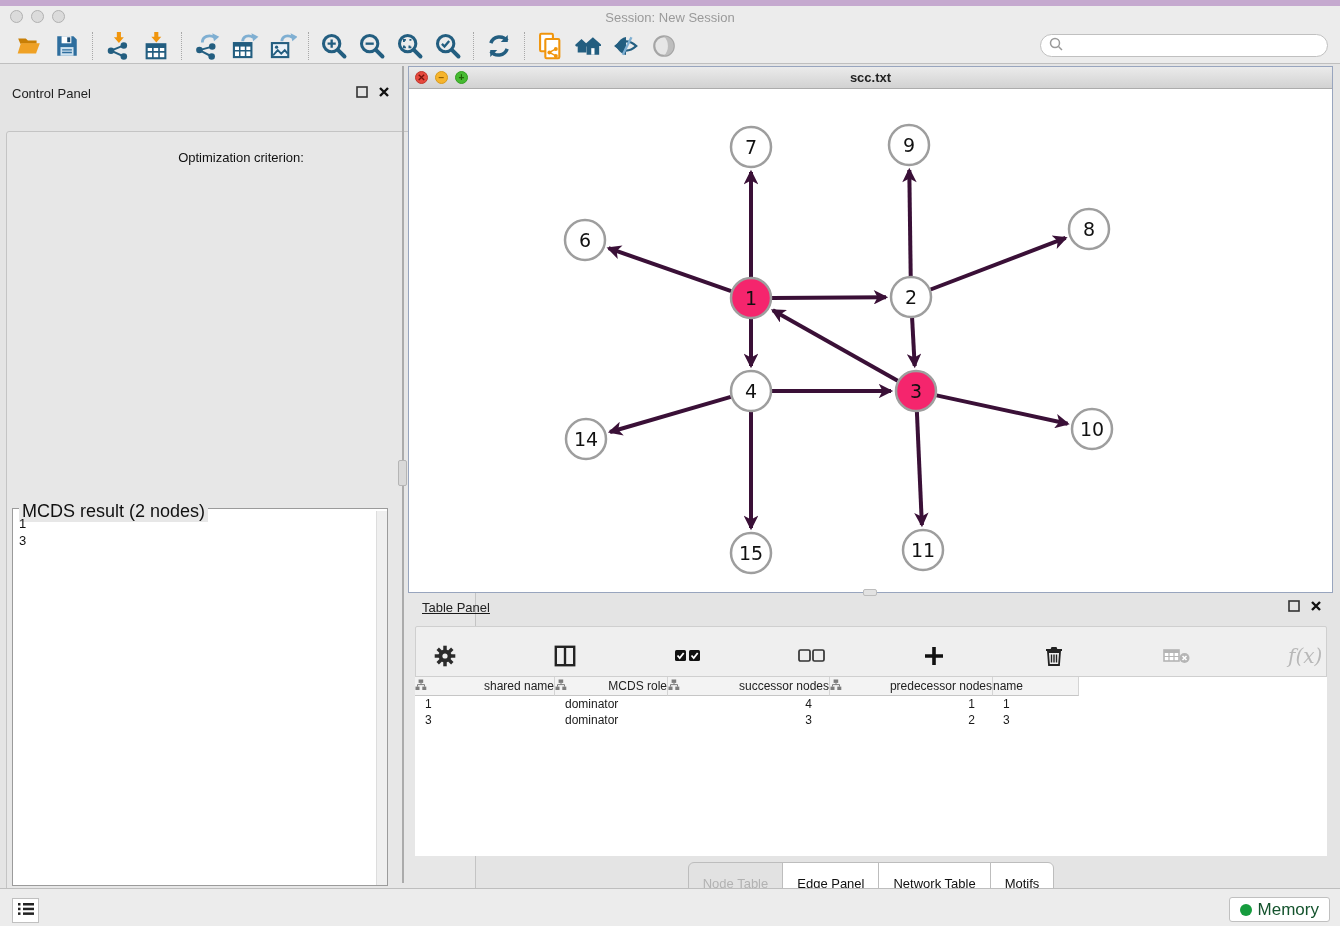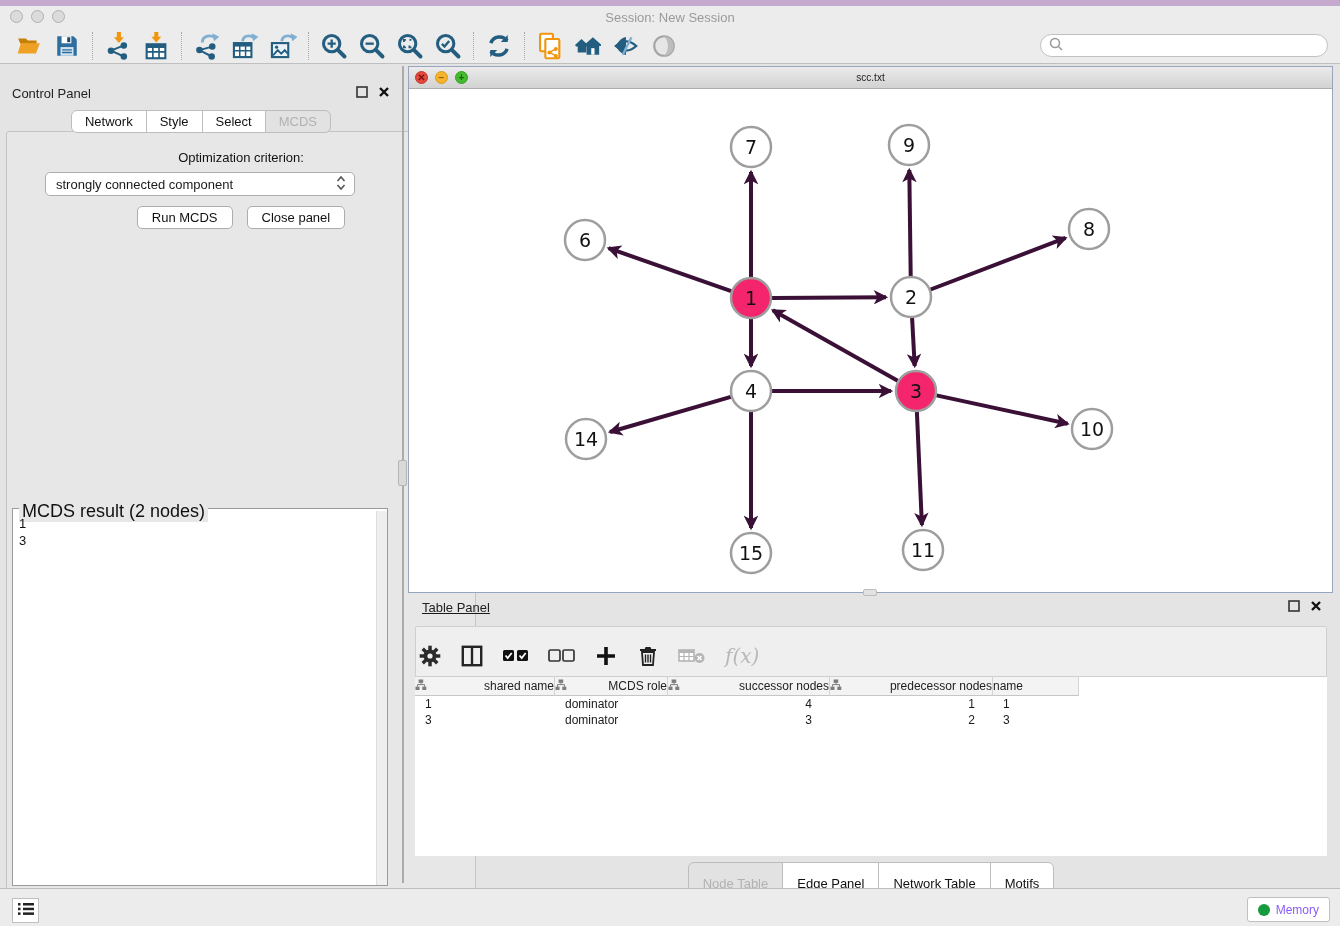--- a/index.html
+++ b/index.html
@@ -62,53 +62,53 @@
   .v-splitter { left:402px; top:66px; width:2px; height:817px; background:#ABABAB; }
   .v-handle { left:398px; top:460px; width:9px; height:26px; background:#D9D9D9;
               border:1px solid #B5B5B5; border-radius:2px; }
 
   
   .net-window { left:408px; top:66px; width:925px; height:527px; border:1px solid #98A5BE;
                 background:#fff; }
   .net-titlebar { height:22px; background:linear-gradient(#EBEBEB,#D2D2D2);
                   border-bottom:1px solid #ACACAC; position:relative; display:flex;
                   align-items:center; justify-content:center; }
-  .net-titlebar .title { font-size:10px; color:#222; }
+  .net-titlebar .title { font-size:13px; color:#222;font-weight:bold; }
   .net-lights { position:absolute; left:6px; top:4px; display:flex; gap:7px; }
   .net-light { width:13px; height:13px; border-radius:50%; display:flex; align-items:center;
                justify-content:center; font-size:10px; font-weight:bold; line-height:10px; }
   .net-canvas { position:relative; width:923px; height:503px; background:#fff; }
   .h-handle { left:863px; top:589px; width:14px; height:7px; background:#E2E2E2;
               border:1px solid #BDBDBD; border-radius:2px; }
 
   
   .table-panel { left:408px; top:594px; width:926px; height:294px; }
   .table-panel .panel-header { padding:0 12px 0 14px;text-decoration:underline; }
   .tp-toolbar { position:absolute; left:7px; top:32px; width:912px; height:60px; background:#EFEFEF;
                 border:1px solid #CFCFCF; border-radius:2px; display:flex; align-items:center;
-                gap:16px; padding-left:1px; }
+                gap:16px; padding-left:16px;justify-content:space-between; }
   .tp-btn { width:26px; height:26px; display:flex; align-items:center; justify-content:center; }
   .tp-table { position:absolute; left:7px; top:82px; width:912px; height:180px; background:#fff;
               border-top:1px solid #CFCFCF; font-size:12px; }
   .thead { display:flex; height:19px; }
   .th { background:#F3F3F3; border-right:1px solid #D4D4D4; border-bottom:1px solid #C6C6C6;
         display:flex; align-items:center; justify-content:space-between; gap:5px; font-size:12px; color:#222; }
   .trow { display:flex; height:16px; align-items:center; }
   .td { padding:0 10px; overflow:hidden; white-space:nowrap; }
   .tp-tabs { position:absolute; left:0; top:268px; width:926px; display:flex; justify-content:center; }
   .tp-tabs .tab { padding:13px 14px; font-size:13px; }
 
   
   .statusbar { left:0; top:888px; width:1340px; height:38px; background:#ECECEC;
                border-top:1px solid #BEBEBE; }
   .list-btn { left:12px; top:9px; width:27px; height:25px; background:#fff;
               border:1px solid #C0C0C0; display:flex; align-items:center; justify-content:center; }
   .memory-btn { right:10px; top:8px; height:25px; background:#fff; border:1px solid #C0C0C0;
                 border-radius:3px; display:flex; align-items:center; gap:6px; padding:0 10px;
-                font-size:12px; color:#8b5cf6; }
+                font-size:17px; color:#14532d; }
   .mem-dot { width:12px; height:12px; border-radius:50%; background:#169C3E; }
 </style>
 </head>
 <body>
 
 <div class="abs top-strip"></div>
 
 <div class="abs titlebar">
   <div class="lights">
     <div class="light"></div>
@@ -276,40 +276,22 @@
     <span class="panel-title">Control Panel</span>
     <span class="hdr-icons">
       <span><svg width="12" height="12" viewBox="0 0 12 12">
             <rect x="1" y="1" width="10" height="10" fill="none" stroke="#333" stroke-width="1.6"></rect>
           </svg></span>
       <span><svg width="12" height="12" viewBox="0 0 12 12">
             <path d="M2 2l8 8M10 2l-8 8" stroke="#111" stroke-width="2.4"></path>
           </svg></span>
     </span>
   </div>
-  <div class="cp-tabs" id="cp-tabs">
-      <button class="tab">Network</button>
-      <button class="tab">Style</button>
-      <button class="tab">Select</button>
-      <button class="tab active">MCDS</button>
-    </div>
   <div class="cp-content">
     <div class="opt-label">Optimization criterion:</div>
-    <div class="cp-select">
-      <span class="val">strongly connected component</span>
-      <span>
-        <svg width="14" height="18" viewBox="0 0 14 18">
-            <path d="M3.5 7l3.5-4 3.5 4M3.5 11l3.5 4 3.5-4" fill="none" stroke="#555" stroke-width="1.6"></path>
-          </svg>
-      </span>
-    </div>
-    <div class="cp-buttons">
-      <button class="btn">Run MCDS</button>
-      <button class="btn">Close panel</button>
-    </div>
     <div class="mcds-fieldset">
       <span class="mcds-legend">MCDS result (2 nodes)</span>
       <div class="mcds-text" id="mcds-result-text">1
 3</div>
       <div class="mcds-scroll"></div>
     </div>
   </div>
 </div>
 
 <div class="abs v-splitter"></div>

